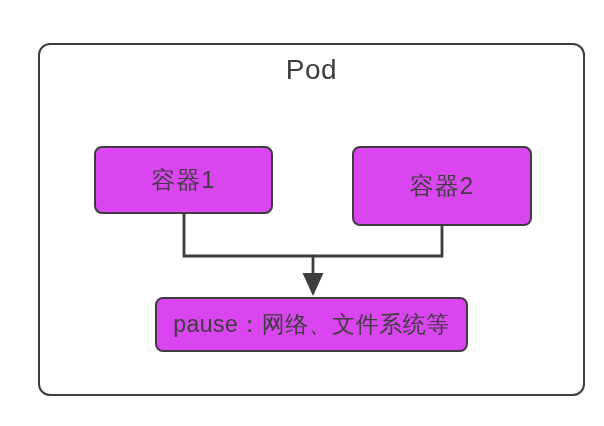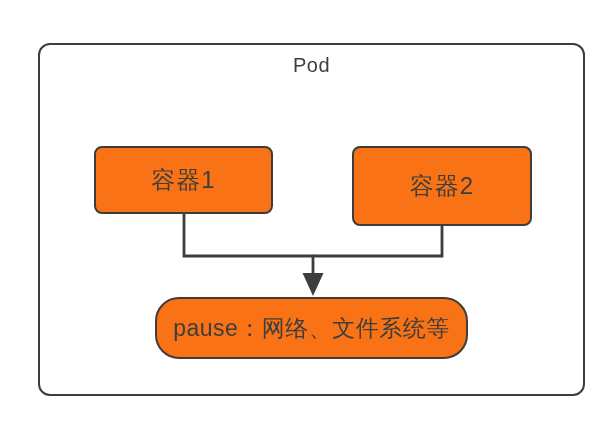--- a/index.html
+++ b/index.html
@@ -27,40 +27,40 @@
     border-radius: 12px;
     box-sizing: border-box;
     background: #ffffff;
   }
   .pod-title {
     position: absolute;
     left: 38px;
     top: 54px;
     width: 547px;
     text-align: center;
-    font-size: 20px;
+    font-size: 28px;
     letter-spacing: 0.5px;
     color: #3d3d3d;
   }
   
   .connectors {
     position: absolute;
     left: 0;
     top: 0;
     width: 604px;
     height: 426px;
     pointer-events: none;
   }
   
   .node {
     position: absolute;
     border: 2.5px solid #3d3d3d;
     border-radius: 8px;
     box-sizing: border-box;
-    background: #f97316;
+    background: #d946ef;
     display: flex;
     align-items: center;
     justify-content: center;
   }
   .node-label {
     font-size: 24px;
     letter-spacing: 1px;
     color: #3d3d3d;
     white-space: nowrap;
   }
@@ -73,22 +73,21 @@
   .node-c2 {
     left: 352px;
     top: 146px;
     width: 180px;
     height: 80px;
   }
   .node-pause {
     left: 155px;
     top: 297px;
     width: 313px;
-    height: 62px;
-    border-radius: 24px;
+    height: 55px;
   }
   .node-pause .node-label {
     font-size: 23px;
     letter-spacing: 0.5px;
   }
 </style>
 </head>
 <body>
 
 <div class="canvas">

